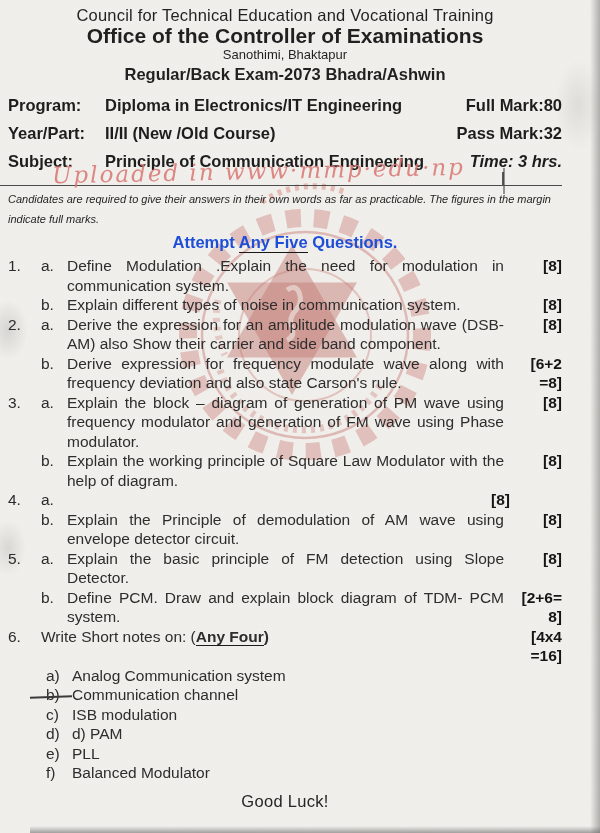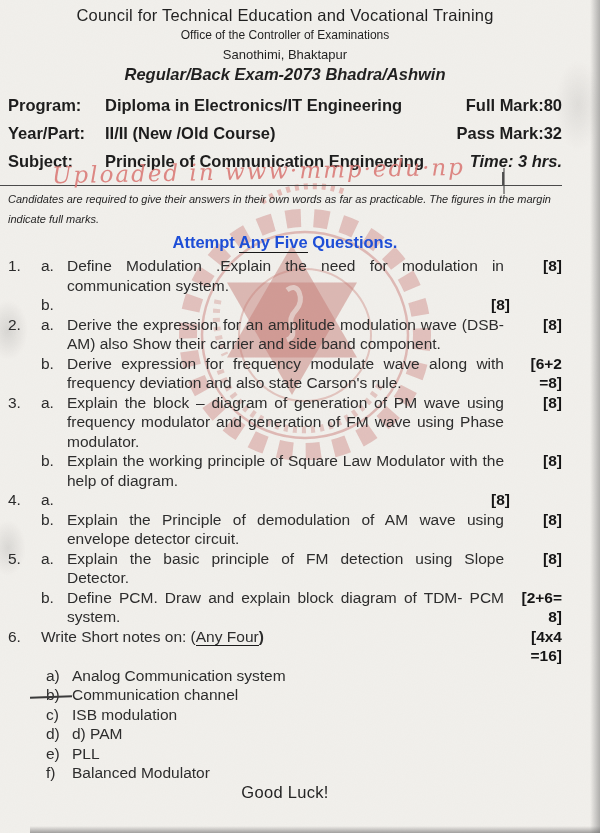--- a/index.html
+++ b/index.html
@@ -13,23 +13,23 @@
     color:#2c2c2c;
   }
   .content{
     position:relative;
     z-index:2;
     padding:6px 38px 8px 8px;
   }
   
   .org-block{text-align:center;color:#1f1f1f;}
   .org-line1{font-size:16.5px;line-height:19px;letter-spacing:.2px;}
-  .org-line2{font-size:12px;line-height:21px;font-weight:normal;}
+  .org-line2{font-size:21px;line-height:21px;font-weight:bold;}
   .org-line3{font-size:13px;line-height:18px;}
-  .org-line4{font-size:16.5px;line-height:20px;font-weight:bold;font-style:italic;}
+  .org-line4{font-size:16.5px;line-height:20px;font-weight:bold;}
   .meta{margin-top:11px;}
   .meta-row{display:flex;font-weight:bold;font-size:16.5px;line-height:20px;margin-bottom:8px;color:#1c1c1c;}
   .meta-label{width:97px;flex:none;}
   .meta-value{flex:1;}
   .meta-right{flex:none;text-align:center;}
   .meta-right.time{font-style:italic;}
   
   .uploaded{
     position:absolute;left:52px;top:158px;z-index:3;
     font-family:"DejaVu Serif", serif;
@@ -49,29 +49,29 @@
   .attempt .ul{border-bottom:1.7px solid #161616;padding-bottom:.5px;}
   
   .questions{font-size:15.5px;line-height:19.5px;}
   .part-row{display:grid;grid-template-columns:33px 26px 1fr 52px;align-items:start;}
   .qnum,.qletter{color:#2a2a2a;}
   .qtext{text-align:justify;padding-right:6px;}
   .seg-u{border-bottom:1.4px solid #2a2a2a;}
   .qmarks{font-weight:bold;color:#141414;text-align:right;white-space:pre-line;}
   
   .shortq-head{display:grid;grid-template-columns:33px 1fr 52px;align-items:start;}
-  .shortq-intro .ul{font-weight:normal;border-bottom:1.7px solid #1a1a1a;}
+  .shortq-intro .ul{font-weight:bold;border-bottom:1.7px solid #1a1a1a;}
   .shortq-intro .bold{font-weight:bold;}
   .shortnote-items{margin-left:38px;}
   .shortnote-item{display:grid;grid-template-columns:26px 1fr;}
   .shortnote-item:nth-child(2) .marker{position:relative;}
   .shortnote-item:nth-child(2) .marker::after{
     content:"";position:absolute;left:-16px;right:0;top:54%;height:1.6px;background:#3a3a3a;transform:rotate(-2deg);
   }
-  .goodluck{text-align:center;font-size:16.5px;color:#242424;letter-spacing:.3px;}
+  .goodluck{text-align:center;font-size:16.5px;margin-top:9px;color:#242424;letter-spacing:.3px;}
   
   .emblem{position:absolute;left:140px;top:180px;z-index:1;pointer-events:none;}
   
   .noise{position:absolute;inset:0;z-index:6;pointer-events:none;opacity:.45;}
   .edge-right{position:absolute;top:0;right:0;bottom:0;width:10px;z-index:5;pointer-events:none;
     background:linear-gradient(to right, rgba(100,100,100,0), rgba(110,110,110,.5));}
   .edge-bottom{position:absolute;left:30px;right:0;bottom:0;height:7px;z-index:5;pointer-events:none;
     background:linear-gradient(to bottom, rgba(90,90,90,0), rgba(95,95,95,.55));}
   .fold-mark{position:absolute;left:503px;top:168px;width:1.5px;height:26px;background:rgba(70,70,70,.55);z-index:3;}
   .blot{position:absolute;z-index:1;pointer-events:none;border-radius:50%;}
@@ -140,20 +140,21 @@
     <div class="questions" id="questions">
         <div class="part-row">
     <span class="qnum">1.</span>
     <span class="qletter">a.</span>
     <span class="qtext"><span class="seg-pre">Define Modulation .Explain the need for modulation in communication system.</span><span class="seg-u"></span><span class="seg-post"></span></span>
     <span class="qmarks">[8]</span>
   </div>
         <div class="part-row">
     <span class="qnum"></span>
     <span class="qletter">b.</span>
+    <span class="qtext"><span class="seg-pre">Explain different types of noise in communication system.</span><span class="seg-u"></span><span class="seg-post"></span></span>
     <span class="qmarks">[8]</span>
   </div>
         <div class="part-row">
     <span class="qnum">2.</span>
     <span class="qletter">a.</span>
     <span class="qtext"><span class="seg-pre">Derive the expression for an amplitude modulation wave (DSB-AM) also Show their carrier and side band component.</span><span class="seg-u"></span><span class="seg-post"></span></span>
     <span class="qmarks">[8]</span>
   </div>
         <div class="part-row">
     <span class="qnum"></span>

